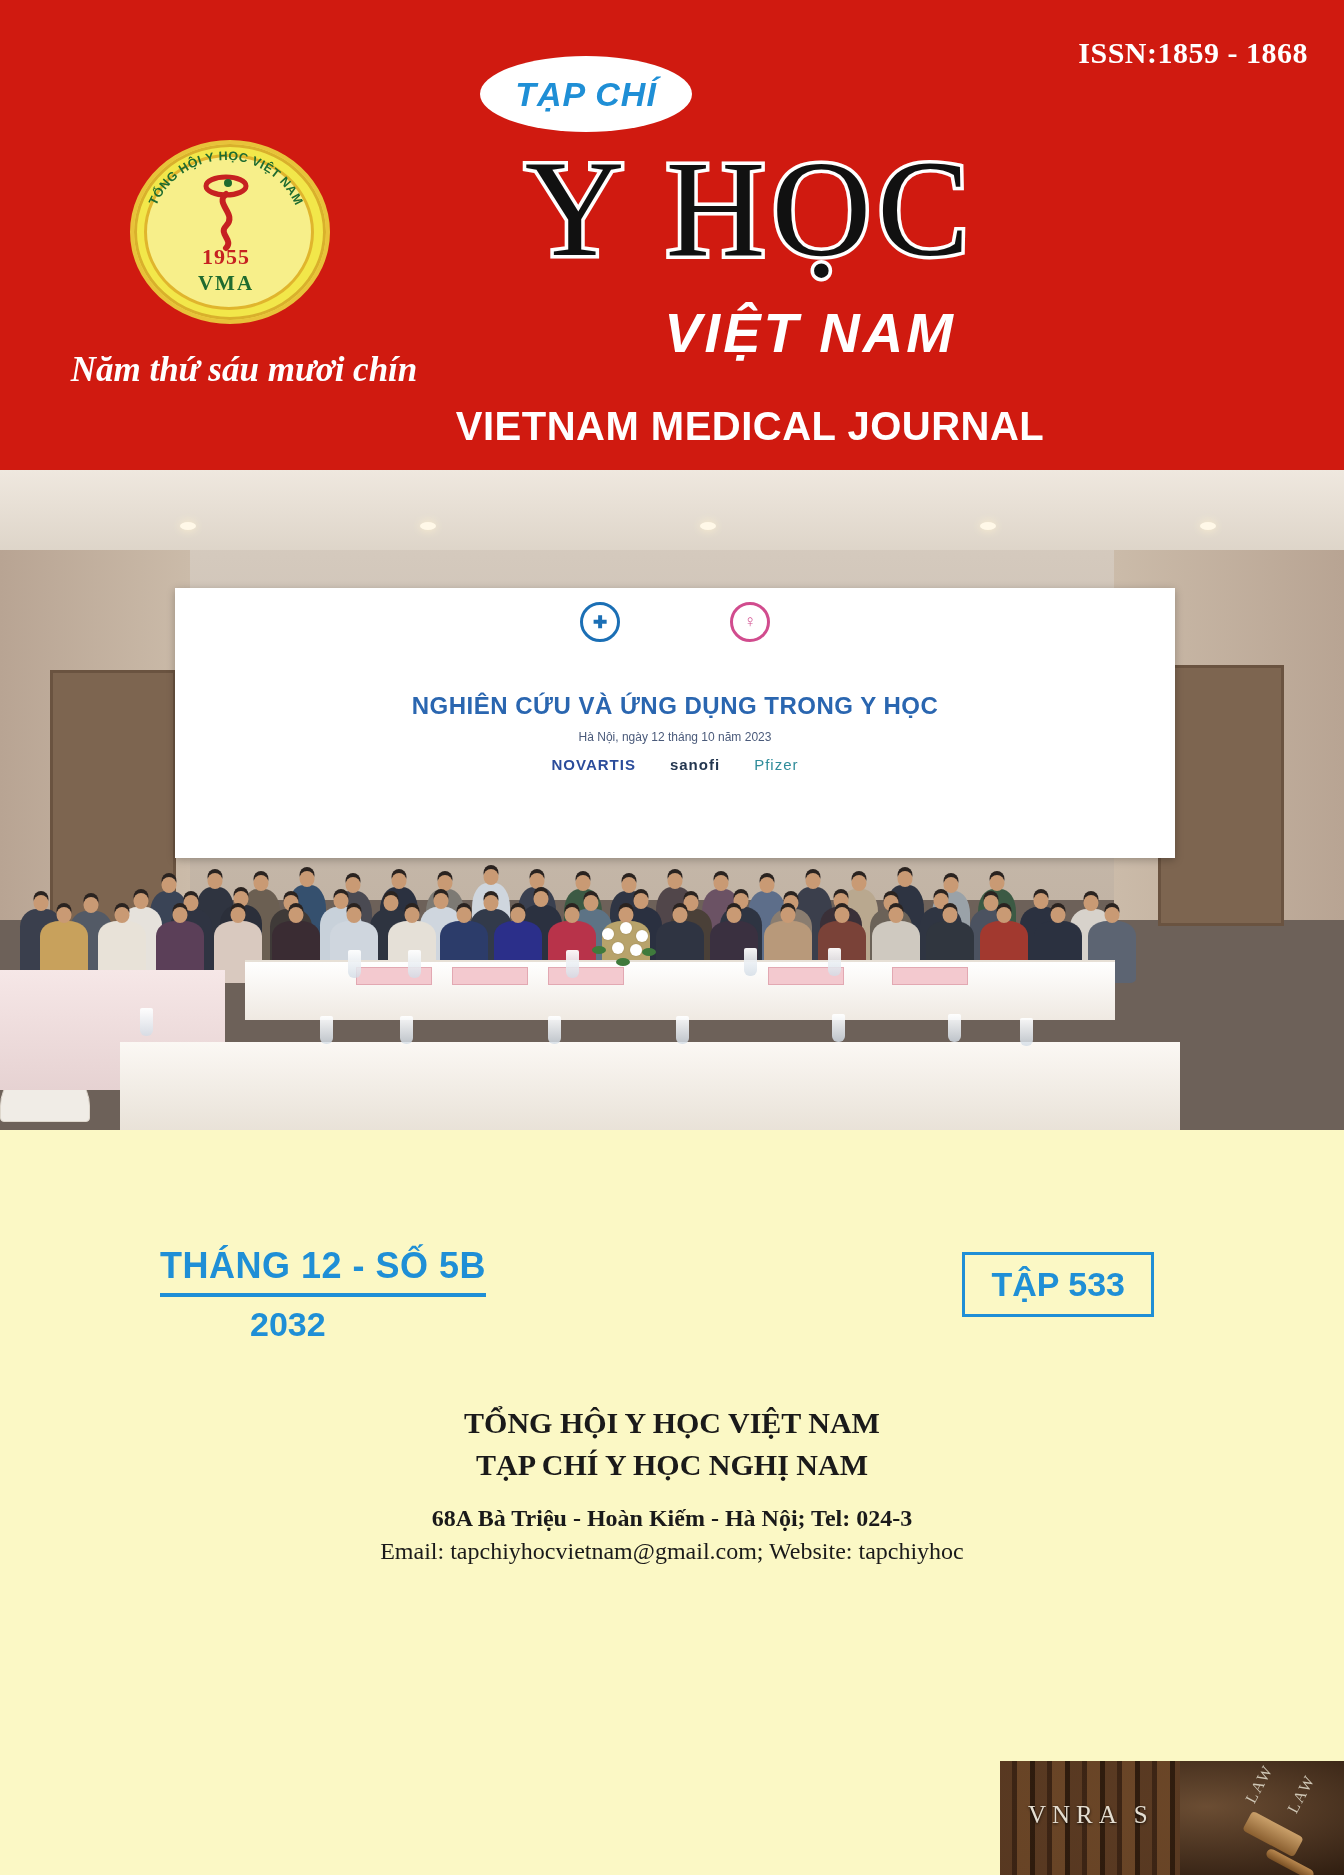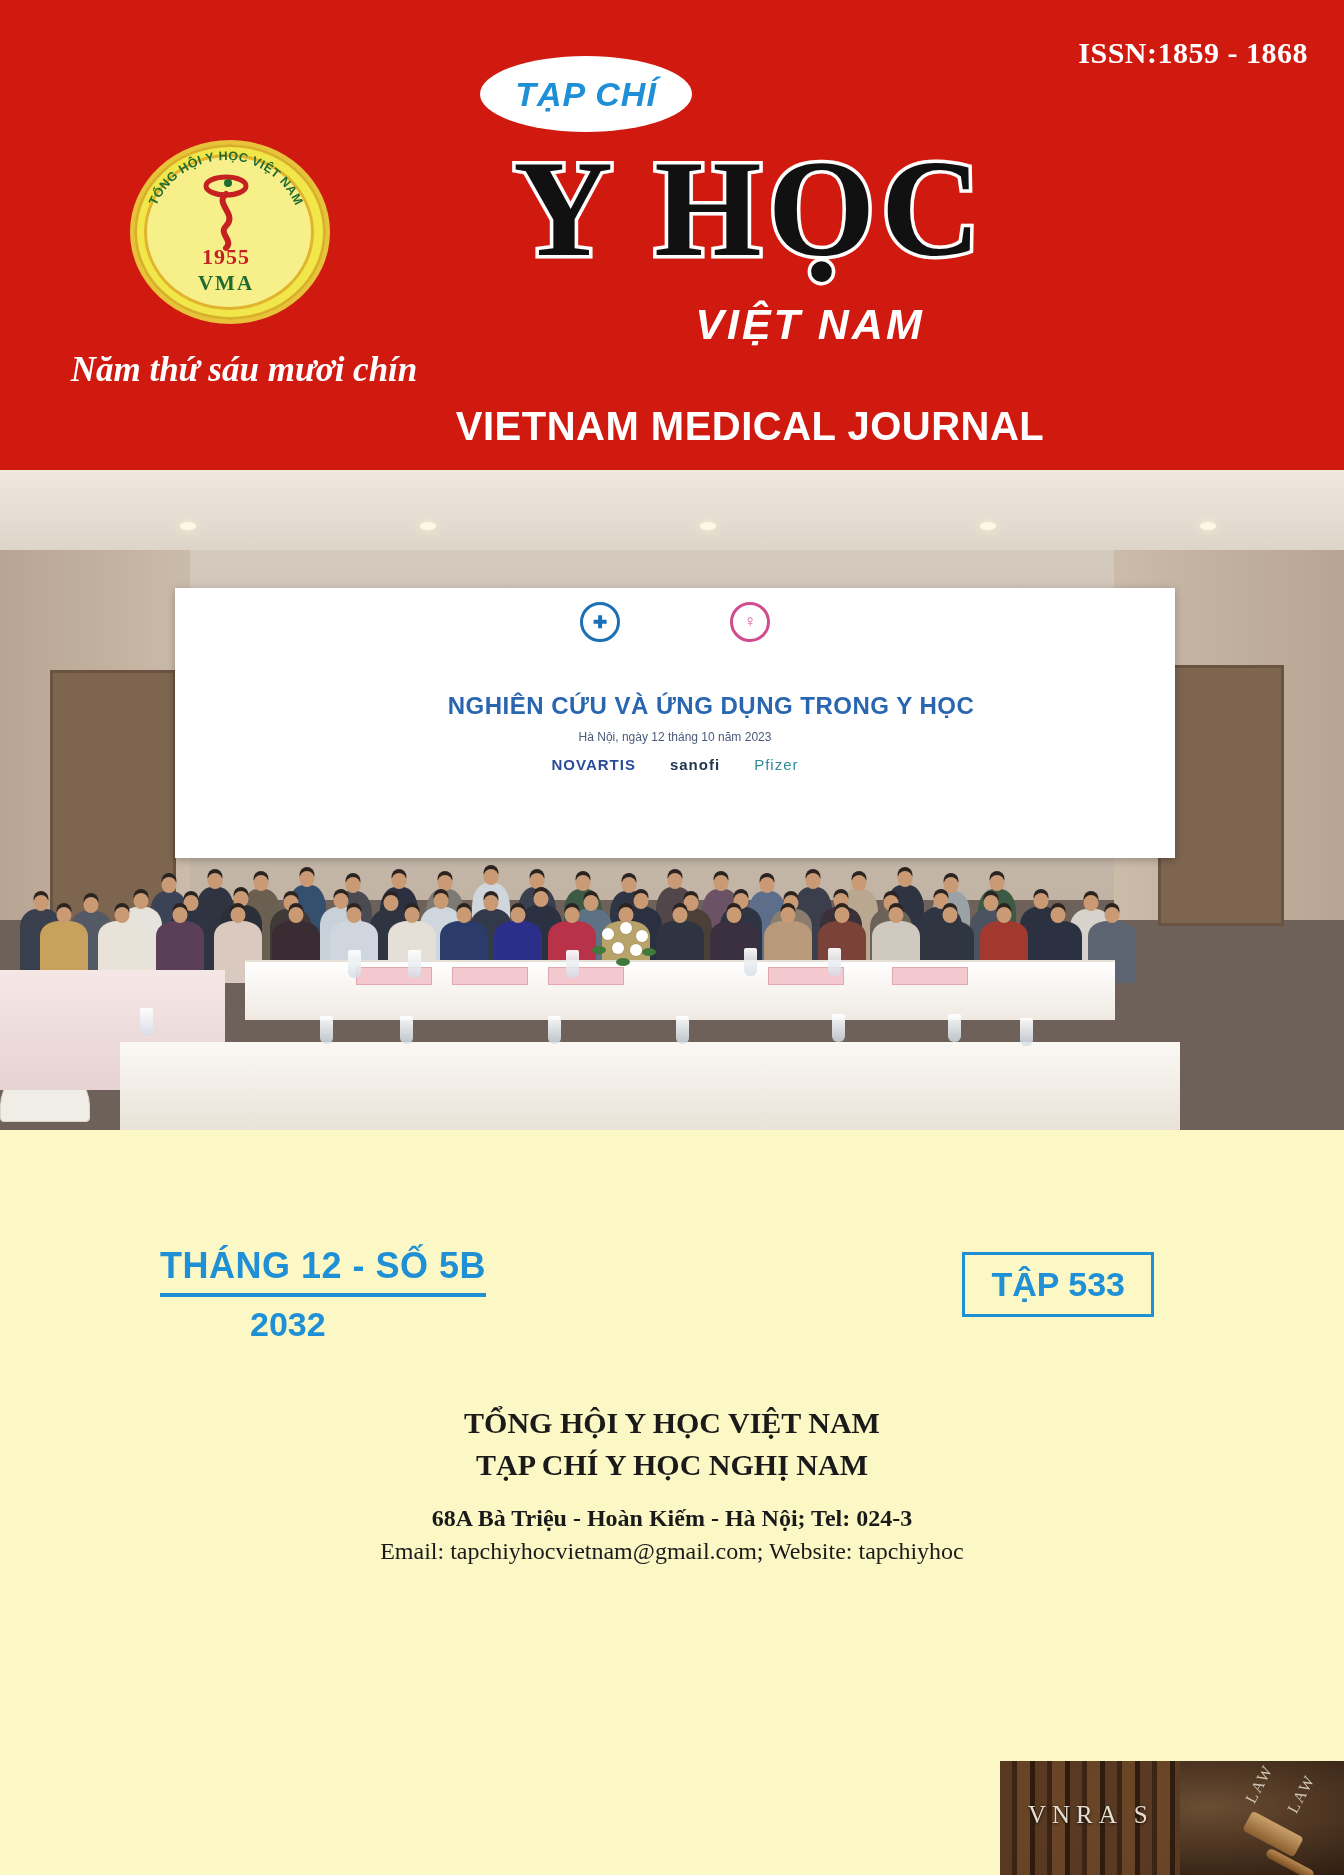--- a/index.html
+++ b/index.html
@@ -139,38 +139,38 @@
   }
 
   
   .yhoc {
     position: absolute;
     left: 440px;
     top: 140px;
     width: 620px;
     text-align: center;
     font-family: "Liberation Serif", serif;
-    font-weight: bold;
+    font-weight: normal;
     font-size: 138px;
     line-height: 138px;
     color: #111111;
     -webkit-text-stroke: 7px #ffffff;
     paint-order: stroke fill;
     letter-spacing: 6px;
   }
   .vietnam-script {
     position: absolute;
     left: 560px;
     top: 300px;
     width: 500px;
     text-align: center;
     font-family: "Liberation Sans", sans-serif;
     font-style: italic;
     font-weight: bold;
-    font-size: 43px;
+    font-size: 56px;
     color: #ffffff;
     letter-spacing: 3px;
   }
   .vmj {
     position: absolute;
     left: 420px;
     top: 404px;
     width: 660px;
     text-align: center;
     font-family: "Liberation Sans", sans-serif;
@@ -248,21 +248,20 @@
     letter-spacing: 1px;
   }
   .screen-sub {
     position: absolute; left: 0; top: 104px; width: 1000px;
     text-align: center;
     font-family: "Liberation Sans", sans-serif;
     font-weight: bold;
     font-size: 24px;
     color: #2a66b0;
     letter-spacing: 0.5px;
-    padding-left: 36px;
   }
   .screen-date {
     position: absolute; left: 0; top: 142px; width: 1000px;
     text-align: center;
     font-family: "Liberation Sans", sans-serif;
     font-size: 12px;
     color: #4a5a7a;
   }
   .screen-sponsors {
     position: absolute; left: 0; top: 168px; width: 1000px;

